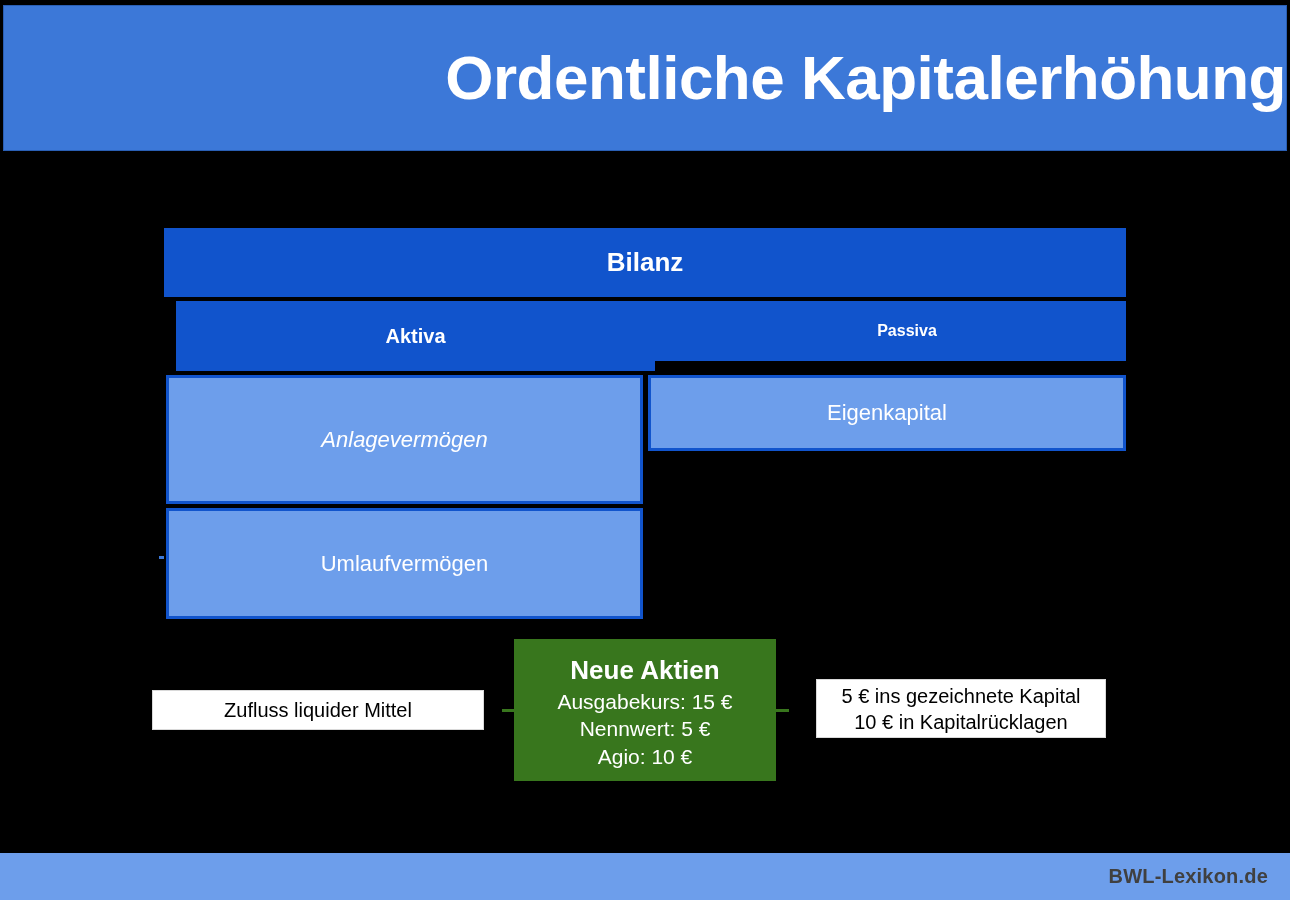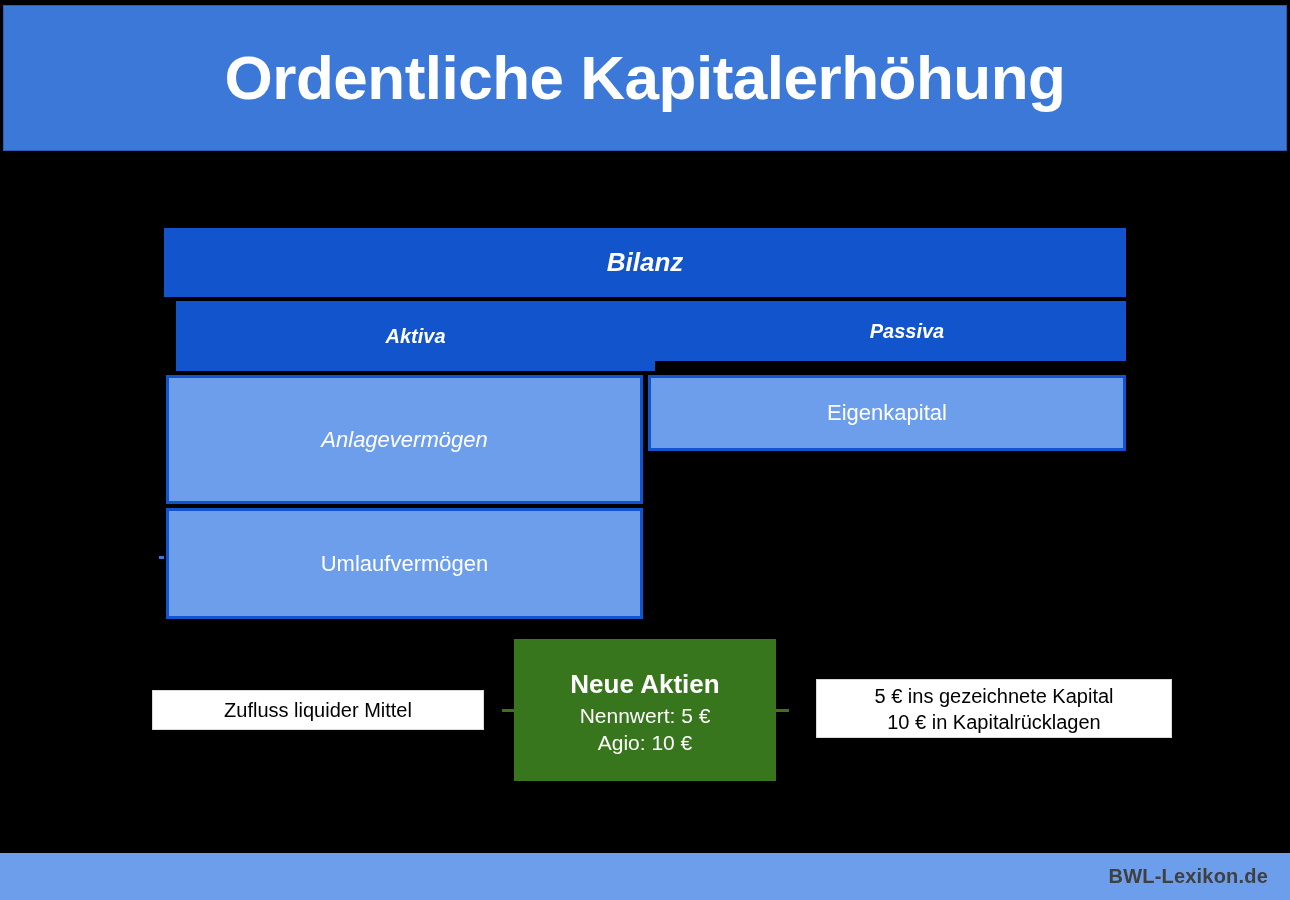--- a/index.html
+++ b/index.html
@@ -21,21 +21,21 @@
     position: absolute;
     left: 3px;
     top: 5px;
     width: 1284px;
     height: 146px;
     background: #3c78d8;
     border: 1px solid #2a5fb4;
     box-sizing: border-box;
     display: flex;
     align-items: center;
-    justify-content: center;
+    justify-content: flex-end;
   }
   #title-text {
     color: #ffffff;
     font-size: 62px;
     font-weight: bold;
     letter-spacing: -0.5px;
     line-height: 1;
     white-space: nowrap;
   }
 
@@ -49,42 +49,41 @@
   }
   .bs-head {
     position: absolute;
     background: #1154cc;
     color: #ffffff;
     font-weight: bold;
     display: flex;
     align-items: center;
     justify-content: center;
     box-sizing: border-box;
-    font-style: italic;
   }
   #bs-title {
     left: 0;
     top: 0;
     width: 962px;
     height: 69px;
     font-size: 26px;
   }
   #bs-aktiva {
     left: 12px;
     top: 73px;
     width: 479px;
     height: 70px;
     font-size: 20px;
   }
   #bs-passiva {
     left: 484px;
     top: 73px;
     width: 478px;
     height: 60px;
-    font-size: 20px;
+    font-size: 16px;
     padding-left: 40px;
   }
 
   .bs-cell {
     position: absolute;
     background: #6d9eeb;
     border: 3px solid #1154cc;
     box-sizing: border-box;
     color: #ffffff;
     font-size: 22px;
@@ -176,21 +175,21 @@
   #zufluss-box {
     left: 152px;
     top: 690px;
     width: 332px;
     height: 40px;
     font-size: 20px;
   }
   #verwendung-box {
     left: 816px;
     top: 679px;
-    width: 356px;
+    width: 290px;
     height: 59px;
     font-size: 20px;
     line-height: 1.3;
   }
   .wb-line { display: block; }
 
   #stub-green-left {
     left: 502px;
     top: 709px;
     background: #38761d;
@@ -250,20 +249,21 @@
 </div>
 
 <div class="stub" id="stub-umlauf"></div>
 
 <div class="white-box" id="zufluss-box">
   <span class="wb-line">Zufluss liquider Mittel</span>
 </div>
 
 <div id="neue-aktien-box">
   <div id="neue-aktien-title">Neue Aktien</div>
+  <div class="na-line">Ausgabekurs: 15 €</div>
   <div class="na-line">Nennwert: 5 €</div>
   <div class="na-line">Agio: 10 €</div>
 </div>
 
 <div class="stub" id="stub-green-left"></div>
 <div class="stub" id="stub-green-right"></div>
 
 <div class="white-box" id="verwendung-box">
   <span class="wb-line">5 € ins gezeichnete Kapital</span>
   <span class="wb-line">10 € in Kapitalrücklagen</span>

